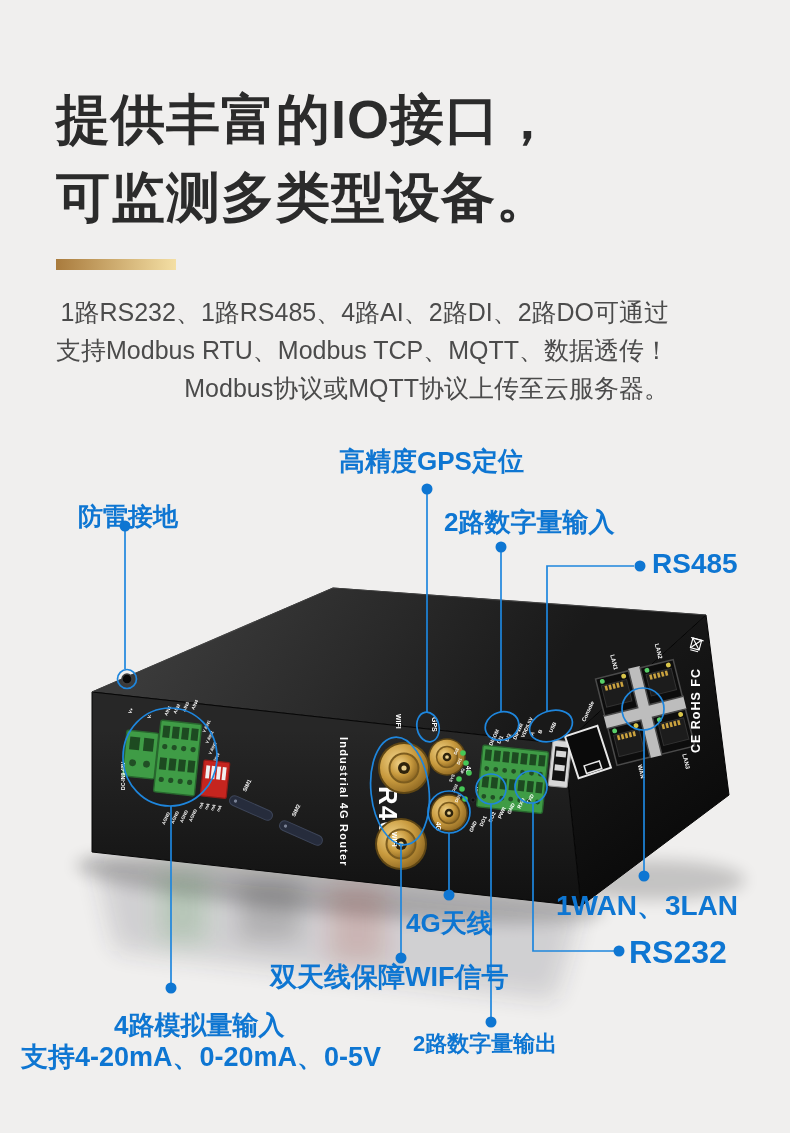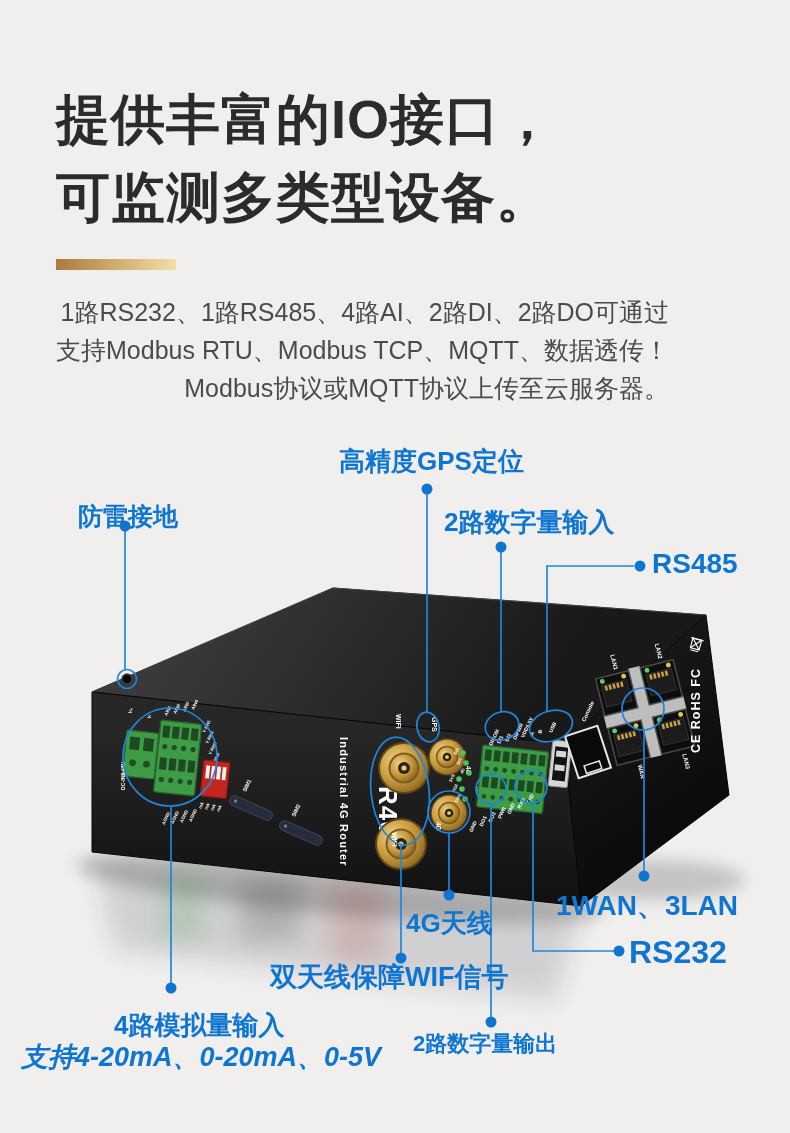--- a/index.html
+++ b/index.html
@@ -326,16 +326,16 @@
 
   <div class="callout" style="left:78px;top:483px;font-size:25px;margin-top:17px;">防雷接地</div>
   <div class="callout" style="left:339px;top:444px;font-size:26px;">高精度GPS定位</div>
   <div class="callout" style="left:444px;top:505px;font-size:26px;">2路数字量输入</div>
   <div class="callout" style="left:652px;top:548px;font-size:28px;">RS485</div>
   <div class="callout" style="left:556px;top:887px;font-size:28px;">1WAN、3LAN</div>
   <div class="callout" style="left:629px;top:934px;font-size:32px;">RS232</div>
   <div class="callout" style="left:406px;top:906px;font-size:26px;">4G天线</div>
   <div class="callout" style="left:248px;top:959px;font-size:27px;margin-left:22px;">双天线保障WIF信号</div>
   <div class="callout" style="left:114px;top:1008px;font-size:26px;">4路模拟量输入</div>
-  <div class="callout" style="left:21px;top:1039px;font-size:27px;font-style:italic;">支持4-20mA、0-20mA、0-5V</div>
+  <div class="callout" style="left:21px;top:1039px;font-size:27px;">支持4-20mA、0-20mA、0-5V</div>
   <div class="callout" style="left:413px;top:1029px;font-size:22px;">2路数字量输出</div>
 
 </div>
 
 </body></html>

